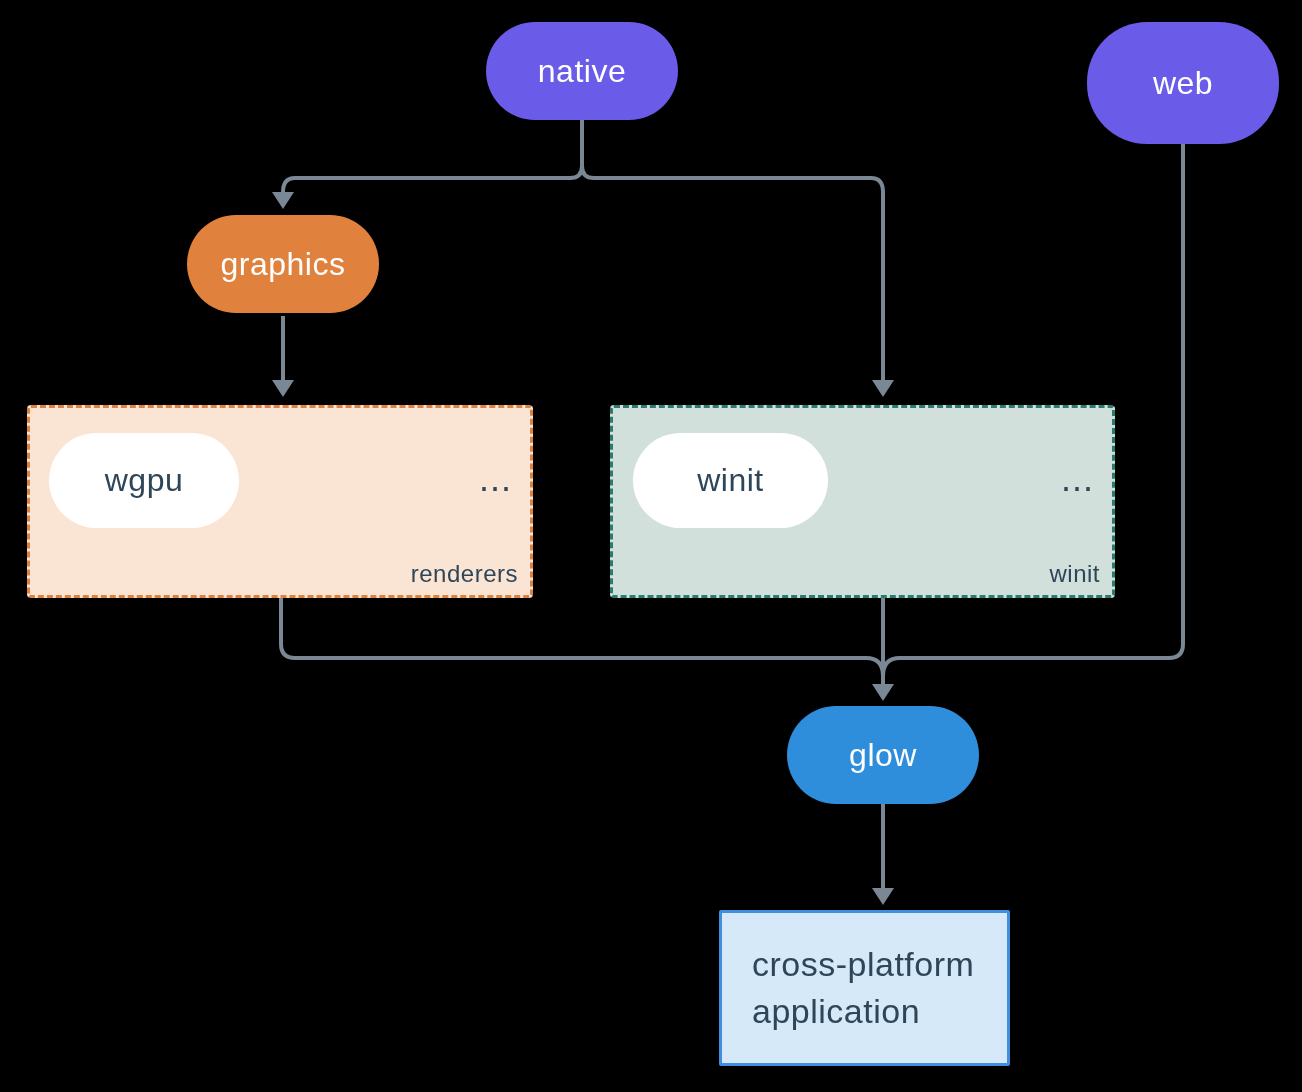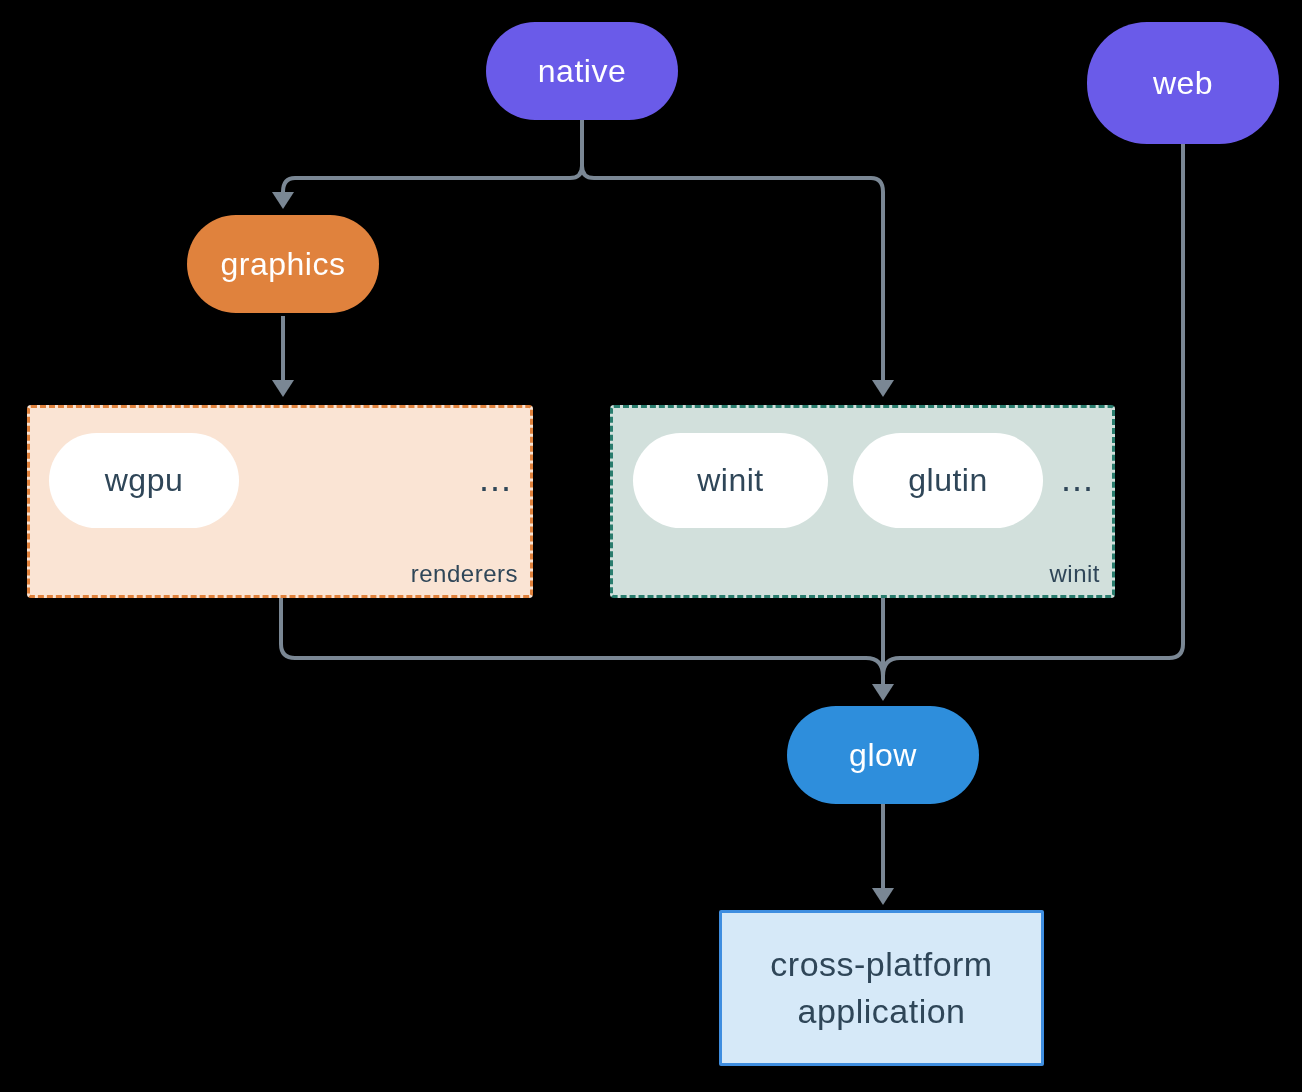--- a/index.html
+++ b/index.html
@@ -88,27 +88,26 @@
   .group-label {
     position: absolute;
     right: 12px; bottom: 7px;
     font-size: 24px;
     color: var(--dark-text);
     letter-spacing: 0.5px;
   }
 
   #node-app {
     left: 719px; top: 910px;
-    width: 325px; height: 156px;
+    width: 291px; height: 156px;
     background: var(--lightblue-fill);
     border: 3px solid var(--lightblue-border);
     border-radius: 2px;
     color: var(--dark-text);
     font-size: 34px;
-    text-align: center;
     line-height: 1.38;
     padding: 0 30px;
   }
 </style>
 </head>
 <body>
 
 <div class="canvas">
 
   <svg class="edges" viewBox="0 0 1302 1092">
@@ -149,23 +148,20 @@
       <span>wgpu</span>
     </div>
     <span class="ellipsis">...</span>
     <span class="group-label">renderers</span>
   </div>
 
   <div class="group" id="box-shells">
     <div class="node pill pill-white" id="node-winit">
       <span>winit</span>
     </div>
-    <div class="node pill pill-white" id="node-glutin">
-      <span>glutin</span>
-    </div>
     <span class="ellipsis">...</span>
     <span class="group-label">winit</span>
   </div>
 
   <div class="node pill pill-blue" id="node-iced">
     <span>glow</span>
   </div>
 
   <div class="node" id="node-app">
     <span>cross-platform application</span>

